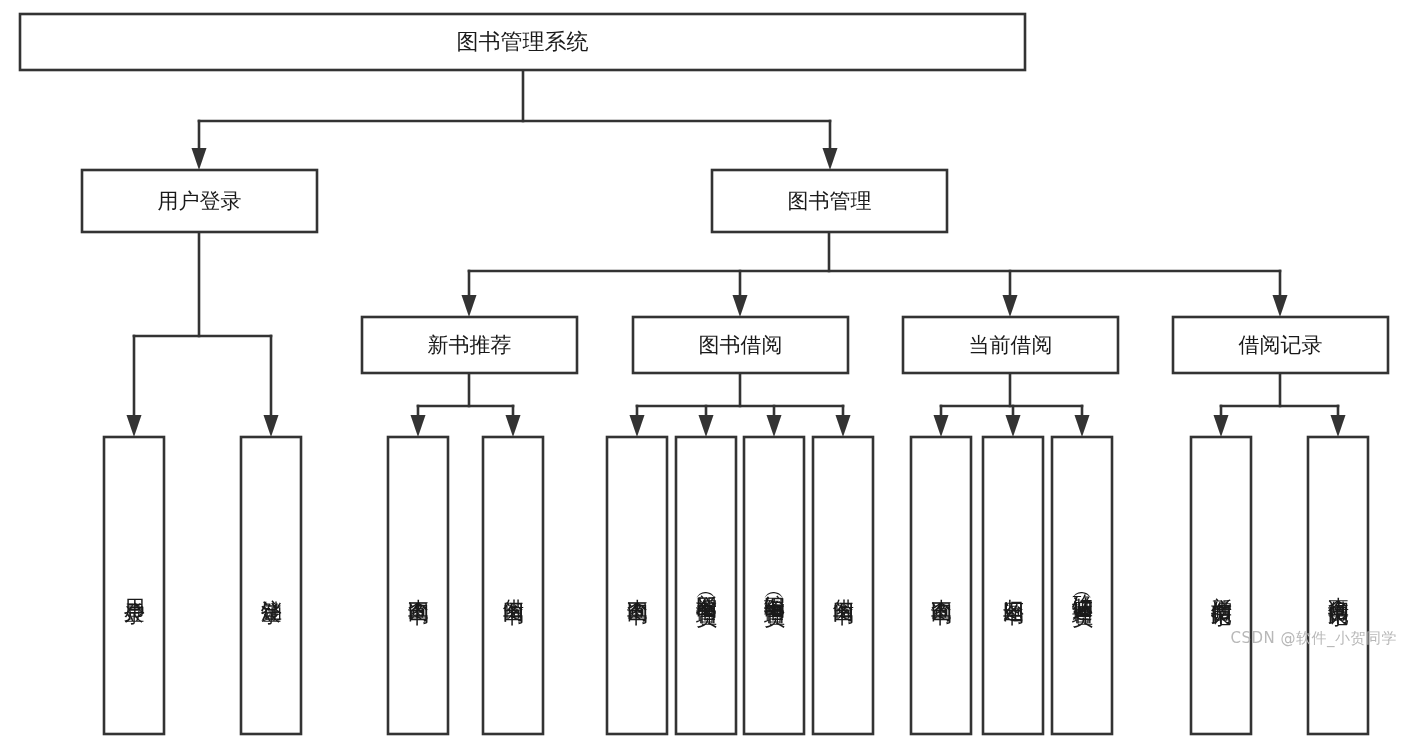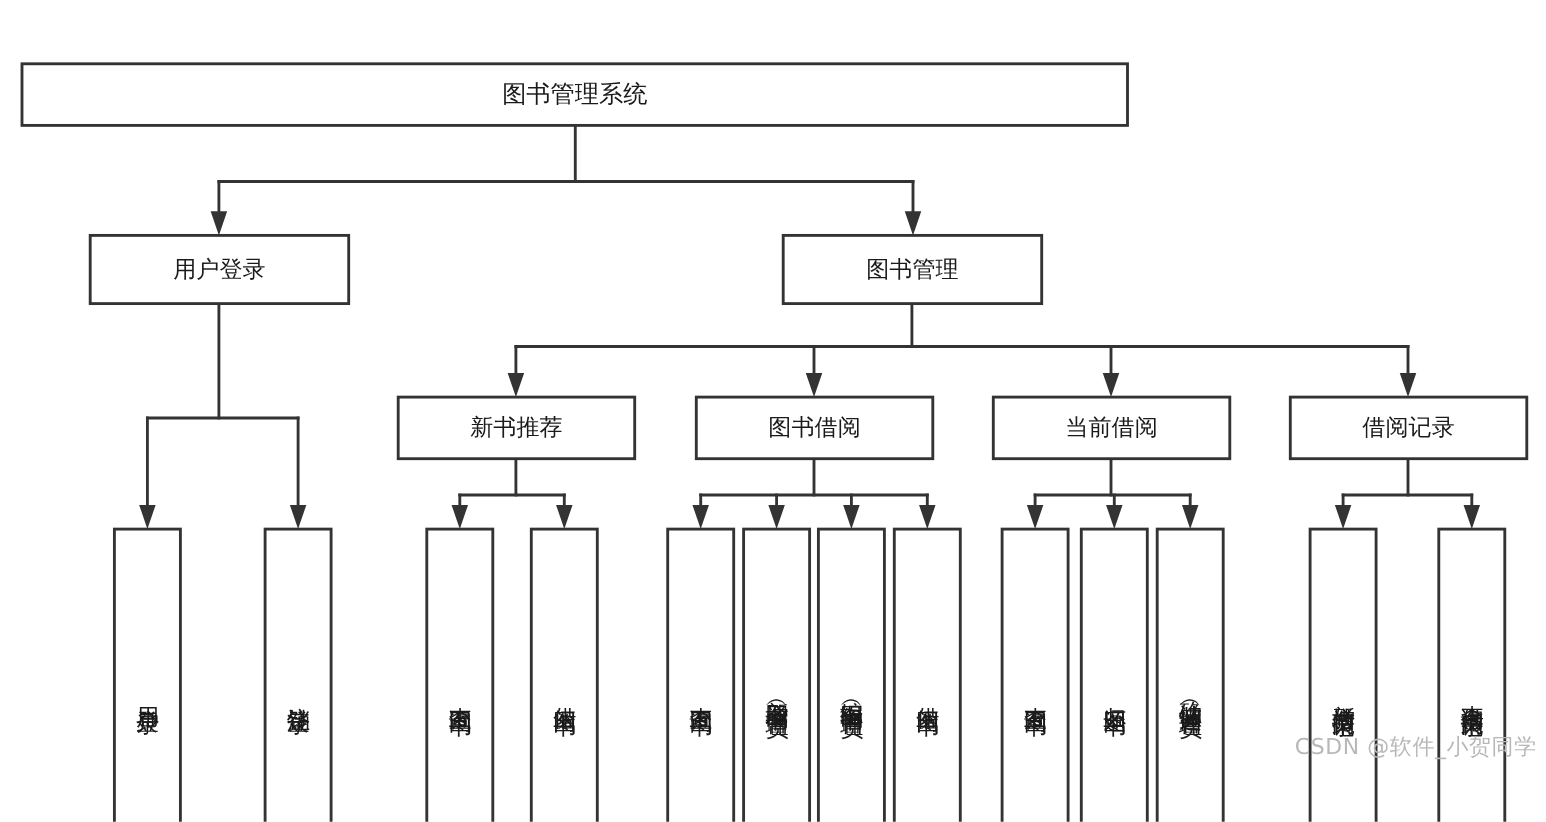--- a/index.html
+++ b/index.html
@@ -11,21 +11,20 @@
   body {
     width: 1405px;
     height: 747px;
     font-family: "DejaVu Sans", "Liberation Sans", sans-serif;
     overflow: hidden;
   }
   #diagram-root {
     position: relative;
     width: 1405px;
     height: 654px;
-    margin-top: 44px;
   }
   svg#tree-svg {
     position: absolute;
     top: 0;
     left: 0;
     width: 1405px;
     height: 747px;
     display: block;
   }
   .node-box {
@@ -68,21 +67,21 @@
     line-height: 1.18;
     color: #1a1a1a;
     letter-spacing: 2px;
     white-space: nowrap;
   }
   .watermark {
     position: absolute;
     right: 8px;
     bottom: 6px;
     font-family: "DejaVu Sans", "Liberation Sans", sans-serif;
-    font-size: 20px;
+    font-size: 15px;
     color: #b8b8b8;
     letter-spacing: 0.5px;
     white-space: nowrap;
   }
 </style>
 </head>
 <body>
 
 <div id="diagram-root">
   <svg id="tree-svg" viewBox="0 0 1405 747" xmlns="http://www.w3.org/2000/svg">

